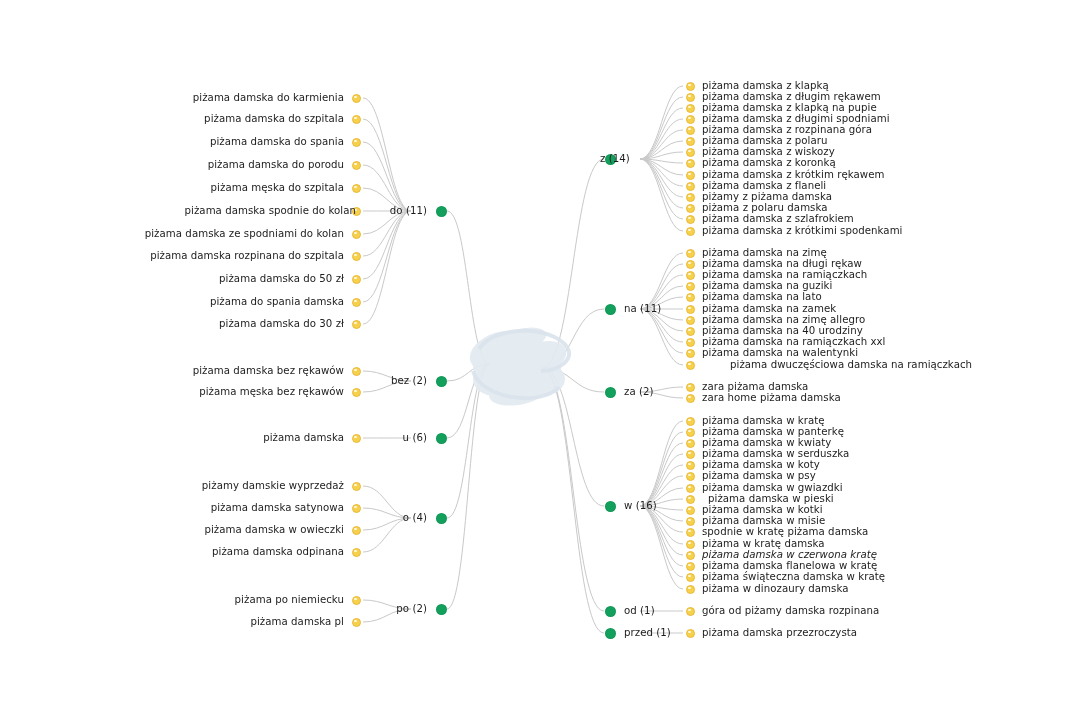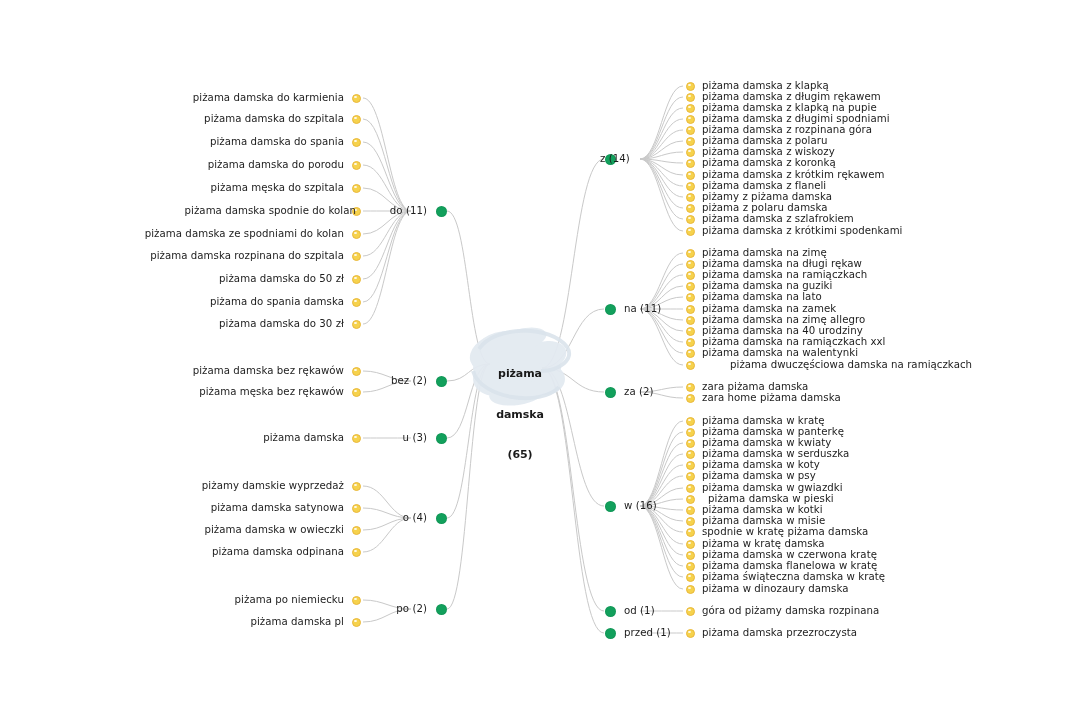--- a/index.html
+++ b/index.html
@@ -182,25 +182,20 @@
       <ellipse cx="90" cy="74" rx="20" ry="16"></ellipse>
       <ellipse cx="66" cy="35" rx="26" ry="11" transform="rotate(-14 66 35)"></ellipse>
       <ellipse cx="62" cy="88" rx="28" ry="12" transform="rotate(-8 62 88)"></ellipse>
     </g>
     <g fill="none" stroke="#dbe4ec" stroke-width="4" opacity="0.9">
       <path d="M24,44 C40,20 96,20 112,42 C120,54 104,66 86,66"></path>
       <path d="M18,66 C26,94 86,102 104,82"></path>
     </g>
   </svg>
 
-  <div class="center-label" style="left:456px; top:340px; width:128px;">
-    <div>piżama</div>
-    <div>damska</div>
-    <div>(65)</div>
-  </div>
 
   <div id="nodes">
       <div class="dot dot-green" style="left: 435.5px; top: 205.5px;"></div>
       <div class="lbl lbl-left branch-lbl" style="top: 205px; left: 0px; width: 427px;">do (11)</div>
       <div class="dot dot-yellow" style="left: 351.5px; top: 93.5px;"></div>
       <div class="lbl lbl-left" style="top: 92px; left: 0px; width: 344px;">piżama damska do karmienia</div>
       <div class="dot dot-yellow" style="left: 351.5px; top: 114.5px;"></div>
       <div class="lbl lbl-left" style="top: 113px; left: 0px; width: 344px;">piżama damska do szpitala</div>
       <div class="dot dot-yellow" style="left: 351.5px; top: 137.5px;"></div>
       <div class="lbl lbl-left" style="top: 136px; left: 0px; width: 344px;">piżama damska do spania</div>
@@ -220,21 +215,21 @@
       <div class="lbl lbl-left" style="top: 296px; left: 0px; width: 344px;">piżama do spania damska</div>
       <div class="dot dot-yellow" style="left: 351.5px; top: 319.5px;"></div>
       <div class="lbl lbl-left" style="top: 318px; left: 0px; width: 344px;">piżama damska do 30 zł</div>
       <div class="dot dot-green" style="left: 435.5px; top: 375.5px;"></div>
       <div class="lbl lbl-left branch-lbl" style="top: 375px; left: 0px; width: 427px;">bez (2)</div>
       <div class="dot dot-yellow" style="left: 351.5px; top: 366.5px;"></div>
       <div class="lbl lbl-left" style="top: 365px; left: 0px; width: 344px;">piżama damska bez rękawów</div>
       <div class="dot dot-yellow" style="left: 351.5px; top: 387.5px;"></div>
       <div class="lbl lbl-left" style="top: 386px; left: 0px; width: 344px;">piżama męska bez rękawów</div>
       <div class="dot dot-green" style="left: 435.5px; top: 432.5px;"></div>
-      <div class="lbl lbl-left branch-lbl" style="top: 432px; left: 0px; width: 427px;">u (3)</div>
+      <div class="lbl lbl-left branch-lbl" style="top: 432px; left: 0px; width: 427px;">u (6)</div>
       <div class="dot dot-yellow" style="left: 351.5px; top: 433.5px;"></div>
       <div class="lbl lbl-left" style="top: 432px; left: 0px; width: 344px;">piżama damska</div>
       <div class="dot dot-green" style="left: 435.5px; top: 512.5px;"></div>
       <div class="lbl lbl-left branch-lbl" style="top: 512px; left: 0px; width: 427px;">o (4)</div>
       <div class="dot dot-yellow" style="left: 351.5px; top: 481.5px;"></div>
       <div class="lbl lbl-left" style="top: 480px; left: 0px; width: 344px;">piżamy damskie wyprzedaż</div>
       <div class="dot dot-yellow" style="left: 351.5px; top: 503.5px;"></div>
       <div class="lbl lbl-left" style="top: 502px; left: 0px; width: 344px;">piżama damska satynowa</div>
       <div class="dot dot-yellow" style="left: 351.5px; top: 525.5px;"></div>
       <div class="lbl lbl-left" style="top: 524px; left: 0px; width: 344px;">piżama damska w owieczki</div>
@@ -326,21 +321,21 @@
       <div class="lbl lbl-right" style="top: 493px; left: 708px;">piżama damska w pieski</div>
       <div class="dot dot-yellow" style="left: 685.5px; top: 505.5px;"></div>
       <div class="lbl lbl-right" style="top: 504px; left: 702px;">piżama damska w kotki</div>
       <div class="dot dot-yellow" style="left: 685.5px; top: 516.5px;"></div>
       <div class="lbl lbl-right" style="top: 515px; left: 702px;">piżama damska w misie</div>
       <div class="dot dot-yellow" style="left: 685.5px; top: 527.5px;"></div>
       <div class="lbl lbl-right" style="top: 526px; left: 702px;">spodnie w kratę piżama damska</div>
       <div class="dot dot-yellow" style="left: 685.5px; top: 539.5px;"></div>
       <div class="lbl lbl-right" style="top: 538px; left: 702px;">piżama w kratę damska</div>
       <div class="dot dot-yellow" style="left: 685.5px; top: 550.5px;"></div>
-      <div class="lbl lbl-right" style="top: 549px; left: 702px;">piżama damska w czerwona kratę</div>
+      <div class="lbl lbl-right" style="top: 549px; left: 702px; font-style: italic;">piżama damska w czerwona kratę</div>
       <div class="dot dot-yellow" style="left: 685.5px; top: 561.5px;"></div>
       <div class="lbl lbl-right" style="top: 560px; left: 702px;">piżama damska flanelowa w kratę</div>
       <div class="dot dot-yellow" style="left: 685.5px; top: 572.5px;"></div>
       <div class="lbl lbl-right" style="top: 571px; left: 702px;">piżama świąteczna damska w kratę</div>
       <div class="dot dot-yellow" style="left: 685.5px; top: 584.5px;"></div>
       <div class="lbl lbl-right" style="top: 583px; left: 702px;">piżama w dinozaury damska</div>
       <div class="dot dot-green" style="left: 604.5px; top: 605.5px;"></div>
       <div class="lbl lbl-right branch-lbl" style="top: 605px; left: 624px;">od (1)</div>
       <div class="dot dot-yellow" style="left: 685.5px; top: 606.5px;"></div>
       <div class="lbl lbl-right" style="top: 605px; left: 702px;">góra od piżamy damska rozpinana</div>

